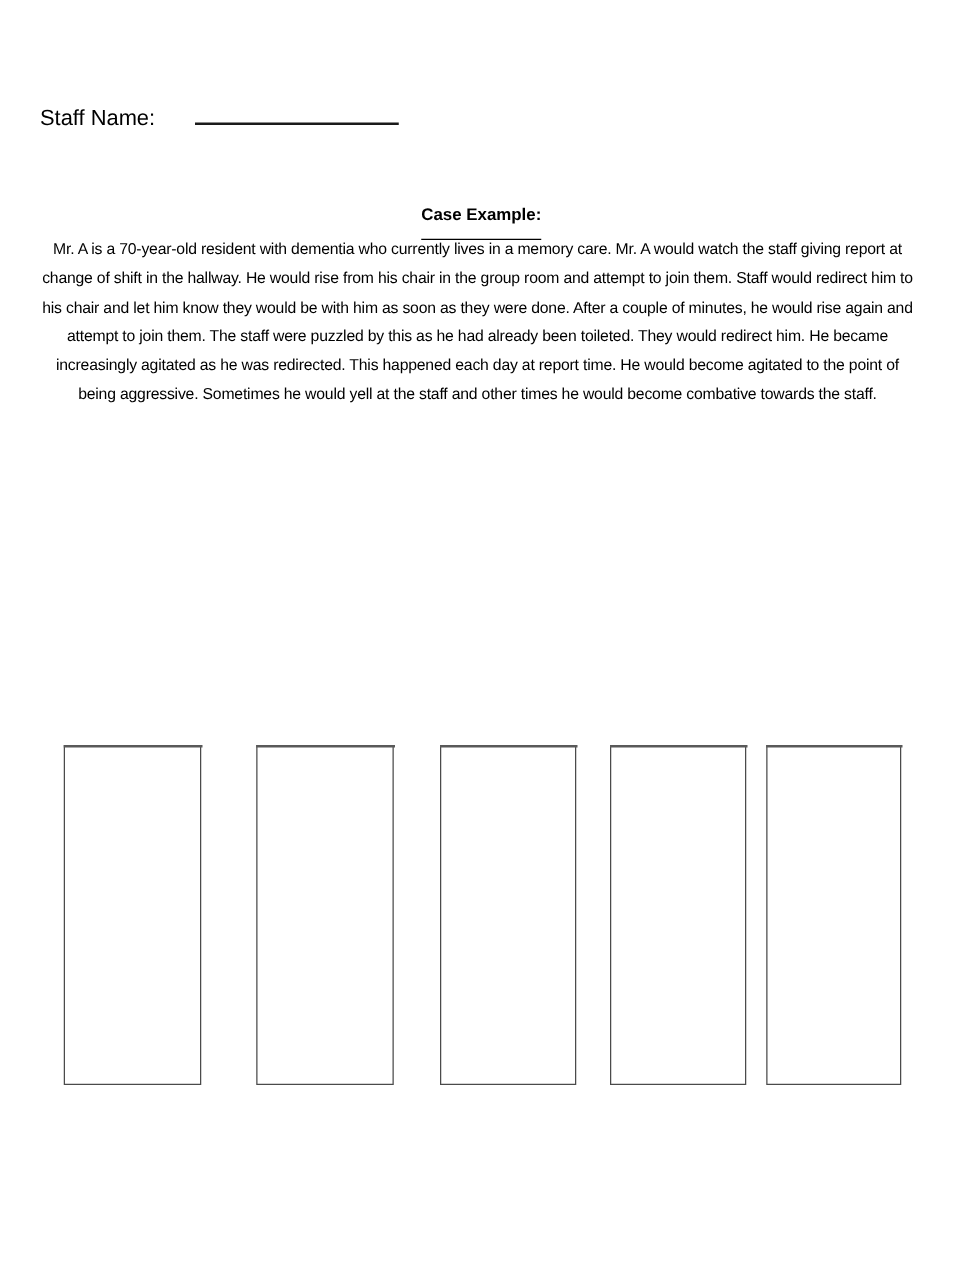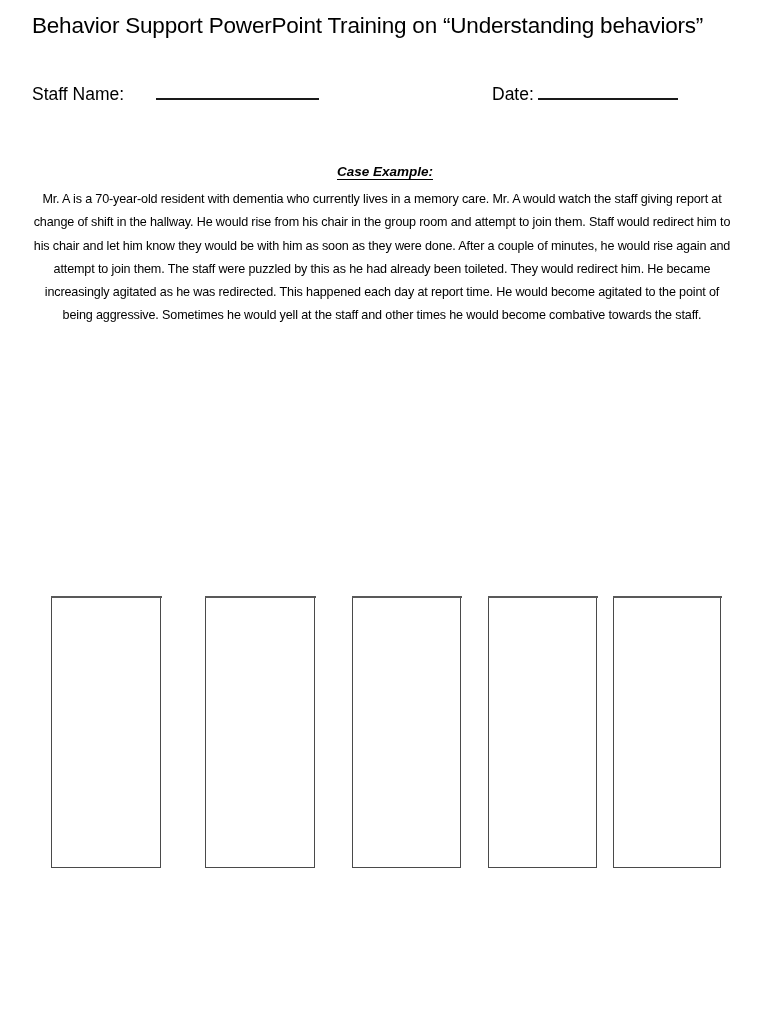--- a/index.html
+++ b/index.html
@@ -70,22 +70,21 @@
     position: absolute;
     top: 164px;
     left: 0;
     width: 770px;
     text-align: center;
     font-size: 13.5px;
     font-weight: bold;
   }
   .case-heading span {
     border-bottom: 1.5px solid #000;
-    padding-bottom: 0px;
-    font-style: italic;
+    padding-bottom: 12px;
   }
 
   .case-body {
     position: absolute;
     top: 188px;
     left: 32px;
     width: 700px;
     font-size: 12.6px;
     line-height: 1.85;
     text-align: center;
@@ -139,30 +138,25 @@
   .ab-2 { left: 205px; width: 110px; }
   .ab-3 { left: 352px; width: 109px; }
   .ab-4 { left: 488px; width: 109px; }
   .ab-5 { left: 613px; width: 108px; }
 </style>
 </head>
 <body>
 
 <div class="page">
 
-  <div class="doc-title">Behavior Support PowerPoint Training on “Understanding behaviors”</div>
 
   <div class="field-row">
     <div class="field field-staff">
       <span class="field-label">Staff Name:</span>
       <span class="field-rule rule-staff"></span>
-    </div>
-    <div class="field field-date">
-      <span class="field-label">Date:</span>
-      <span class="field-rule rule-date"></span>
     </div>
   </div>
 
   <div class="case-heading">
     <span>Case Example:</span>
   </div>
   <div class="case-body">Mr. A is a 70-year-old resident with dementia who currently lives in a memory care. Mr. A would watch the staff giving report at change of shift in the hallway. He would rise from his chair in the group room and attempt to join them. Staff would redirect him to his chair and let him know they would be with him as soon as they were done. After a couple of minutes, he would rise again and attempt to join them. The staff were puzzled by this as he had already been toileted. They would redirect him. He became increasingly agitated as he was redirected. This happened each day at report time. He would become agitated to the point of being aggressive. Sometimes he would yell at the staff and other times he would become combative towards the staff.</div>
 
   <div class="diagram">
     <svg width="770" height="180" viewBox="0 0 770 180" xmlns="http://www.w3.org/2000/svg">

